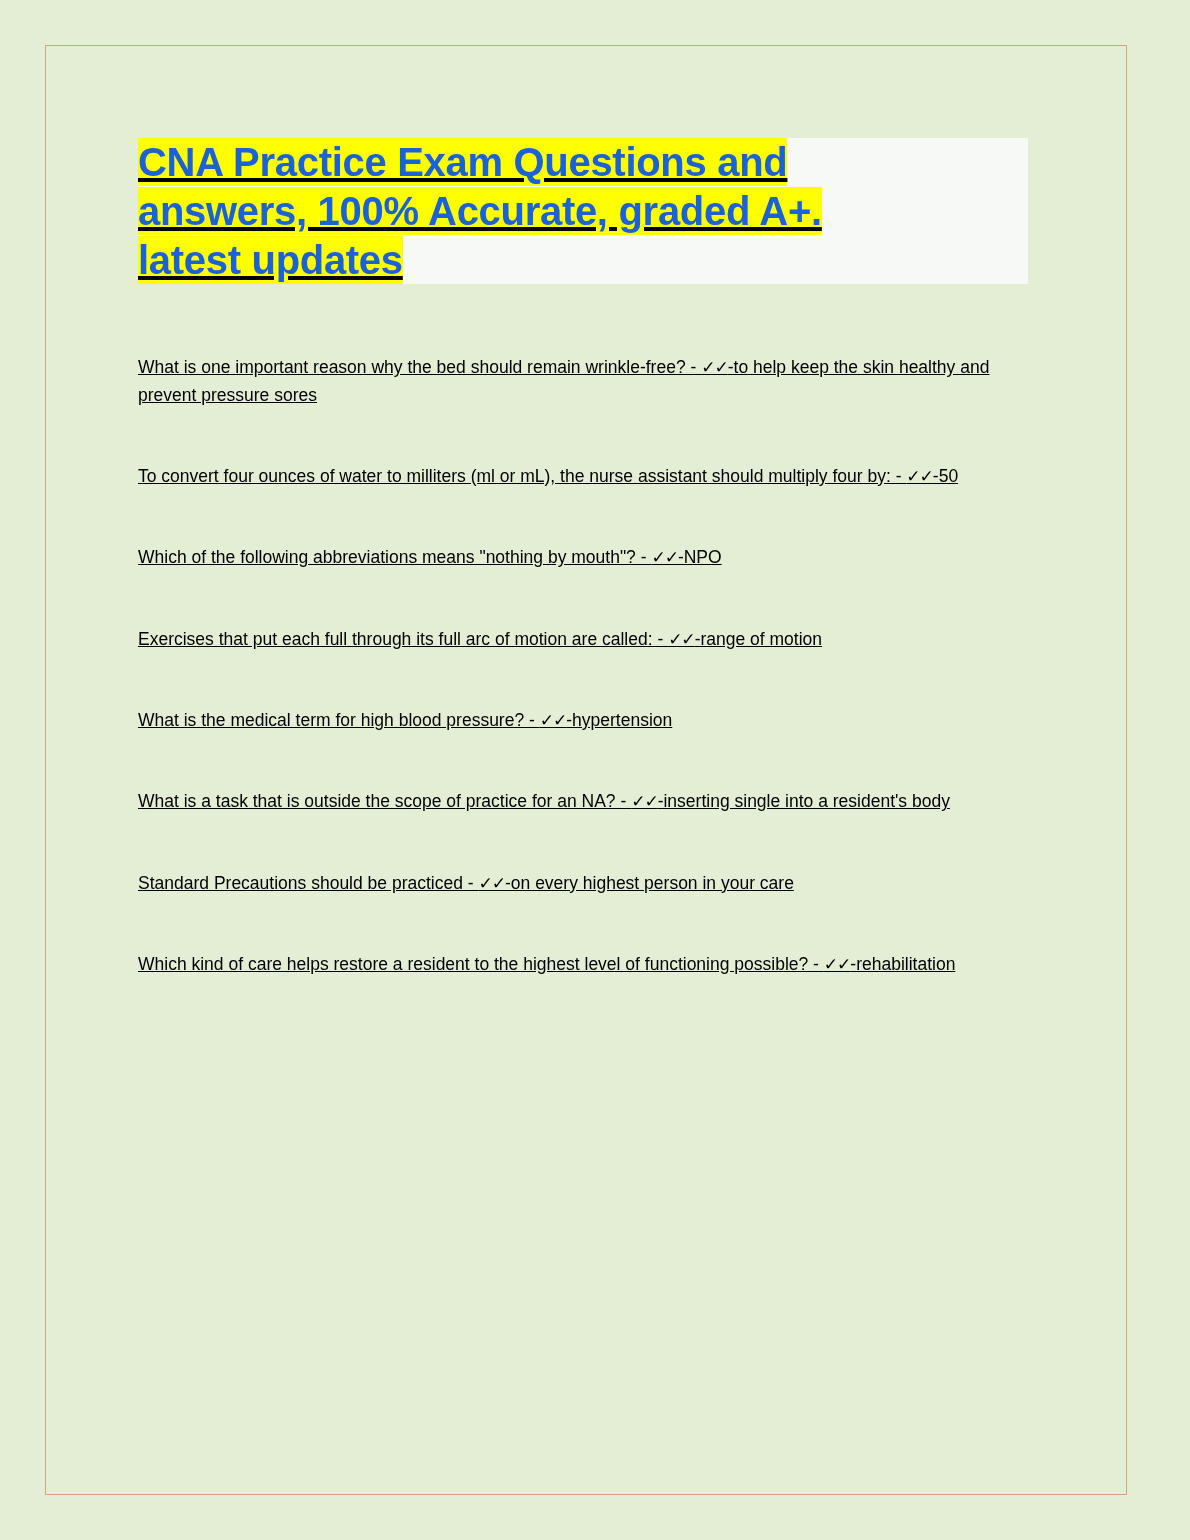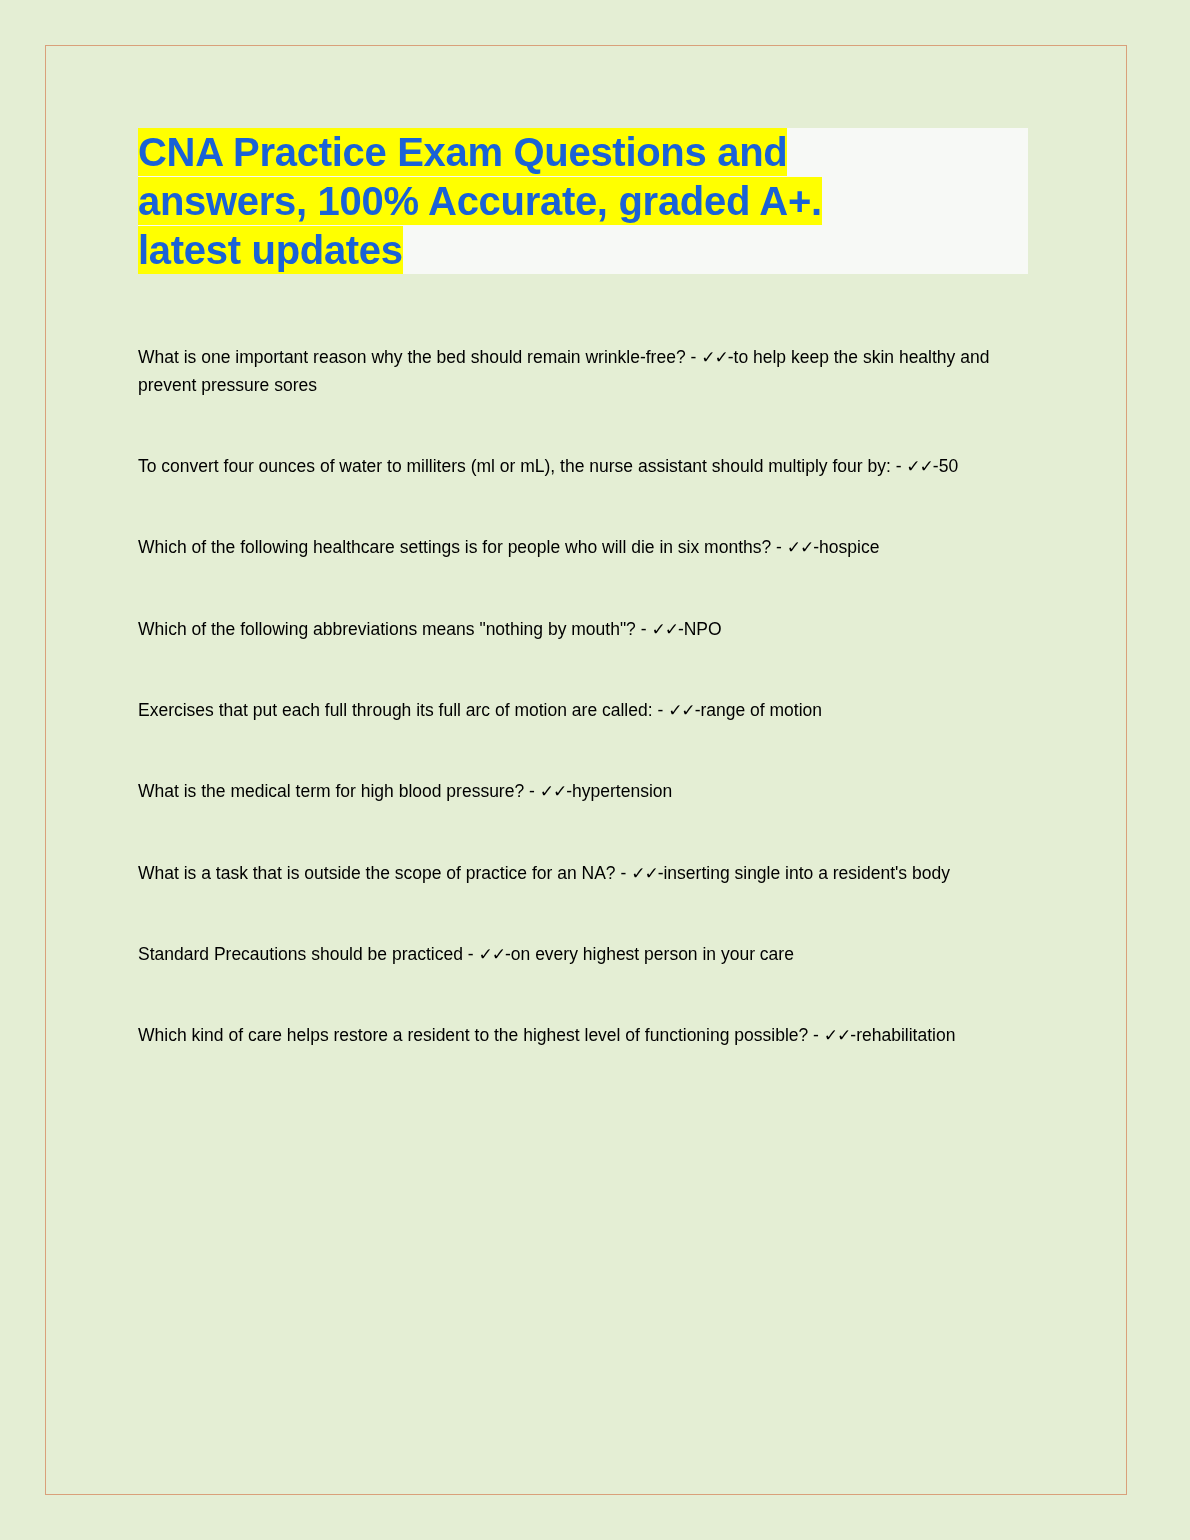--- a/index.html
+++ b/index.html
@@ -26,22 +26,23 @@
     top: 45px;
     width: 1082px;
     height: 1450px;
     border: 1px solid #d9a07a;
     box-sizing: border-box;
     pointer-events: none;
   }
   .content {
     position: absolute;
     left: 138px;
-    top: 128px;
+    top: 138px;
     width: 890px;
+    text-decoration: underline;
   }
   .title-block {
     background: #f7f9f6;
     padding: 0;
     width: 890px;
     margin-bottom: 70px;
   }
   .doc-title {
     margin: 0;
     font-family: "Liberation Sans", sans-serif;
@@ -91,21 +92,20 @@
       <h1 class="doc-title"><span class="hl">CNA Practice Exam Questions and</span><br><span class="hl">answers, 100% Accurate, graded A+.</span><br><span class="hl">latest updates</span></h1>
     </div>
 
     <ul class="qa-list">
 
       <li class="qa-item"><span>What is one important reason why the bed should remain wrinkle-free? - </span><span class="check">✓✓</span><span>-to help keep the skin healthy and prevent pressure sores</span></li>
 
 
       <li class="qa-item"><span>To convert four ounces of water to milliters (ml or mL), the nurse assistant should multiply four by: - </span><span class="check">✓✓</span><span>-50</span></li>
 
-      <li class="qa-item"><span>Which of the following healthcare settings is for people who will die in six months? - </span><span class="check">✓✓</span><span>-hospice</span></li>
 
       <li class="qa-item"><span>Which of the following abbreviations means "nothing by mouth"? - </span><span class="check">✓✓</span><span>-NPO</span></li>
 
       <li class="qa-item"><span>Exercises that put each full through its full arc of motion are called: - </span><span class="check">✓✓</span><span>-range of motion</span></li>
 
       <li class="qa-item"><span>What is the medical term for high blood pressure? - </span><span class="check">✓✓</span><span>-hypertension</span></li>
 
       <li class="qa-item"><span>What is a task that is outside the scope of practice for an NA? - </span><span class="check">✓✓</span><span>-inserting single into a resident's body</span></li>
 
       <li class="qa-item"><span>Standard Precautions should be practiced - </span><span class="check">✓✓</span><span>-on every highest person in your care</span></li>

